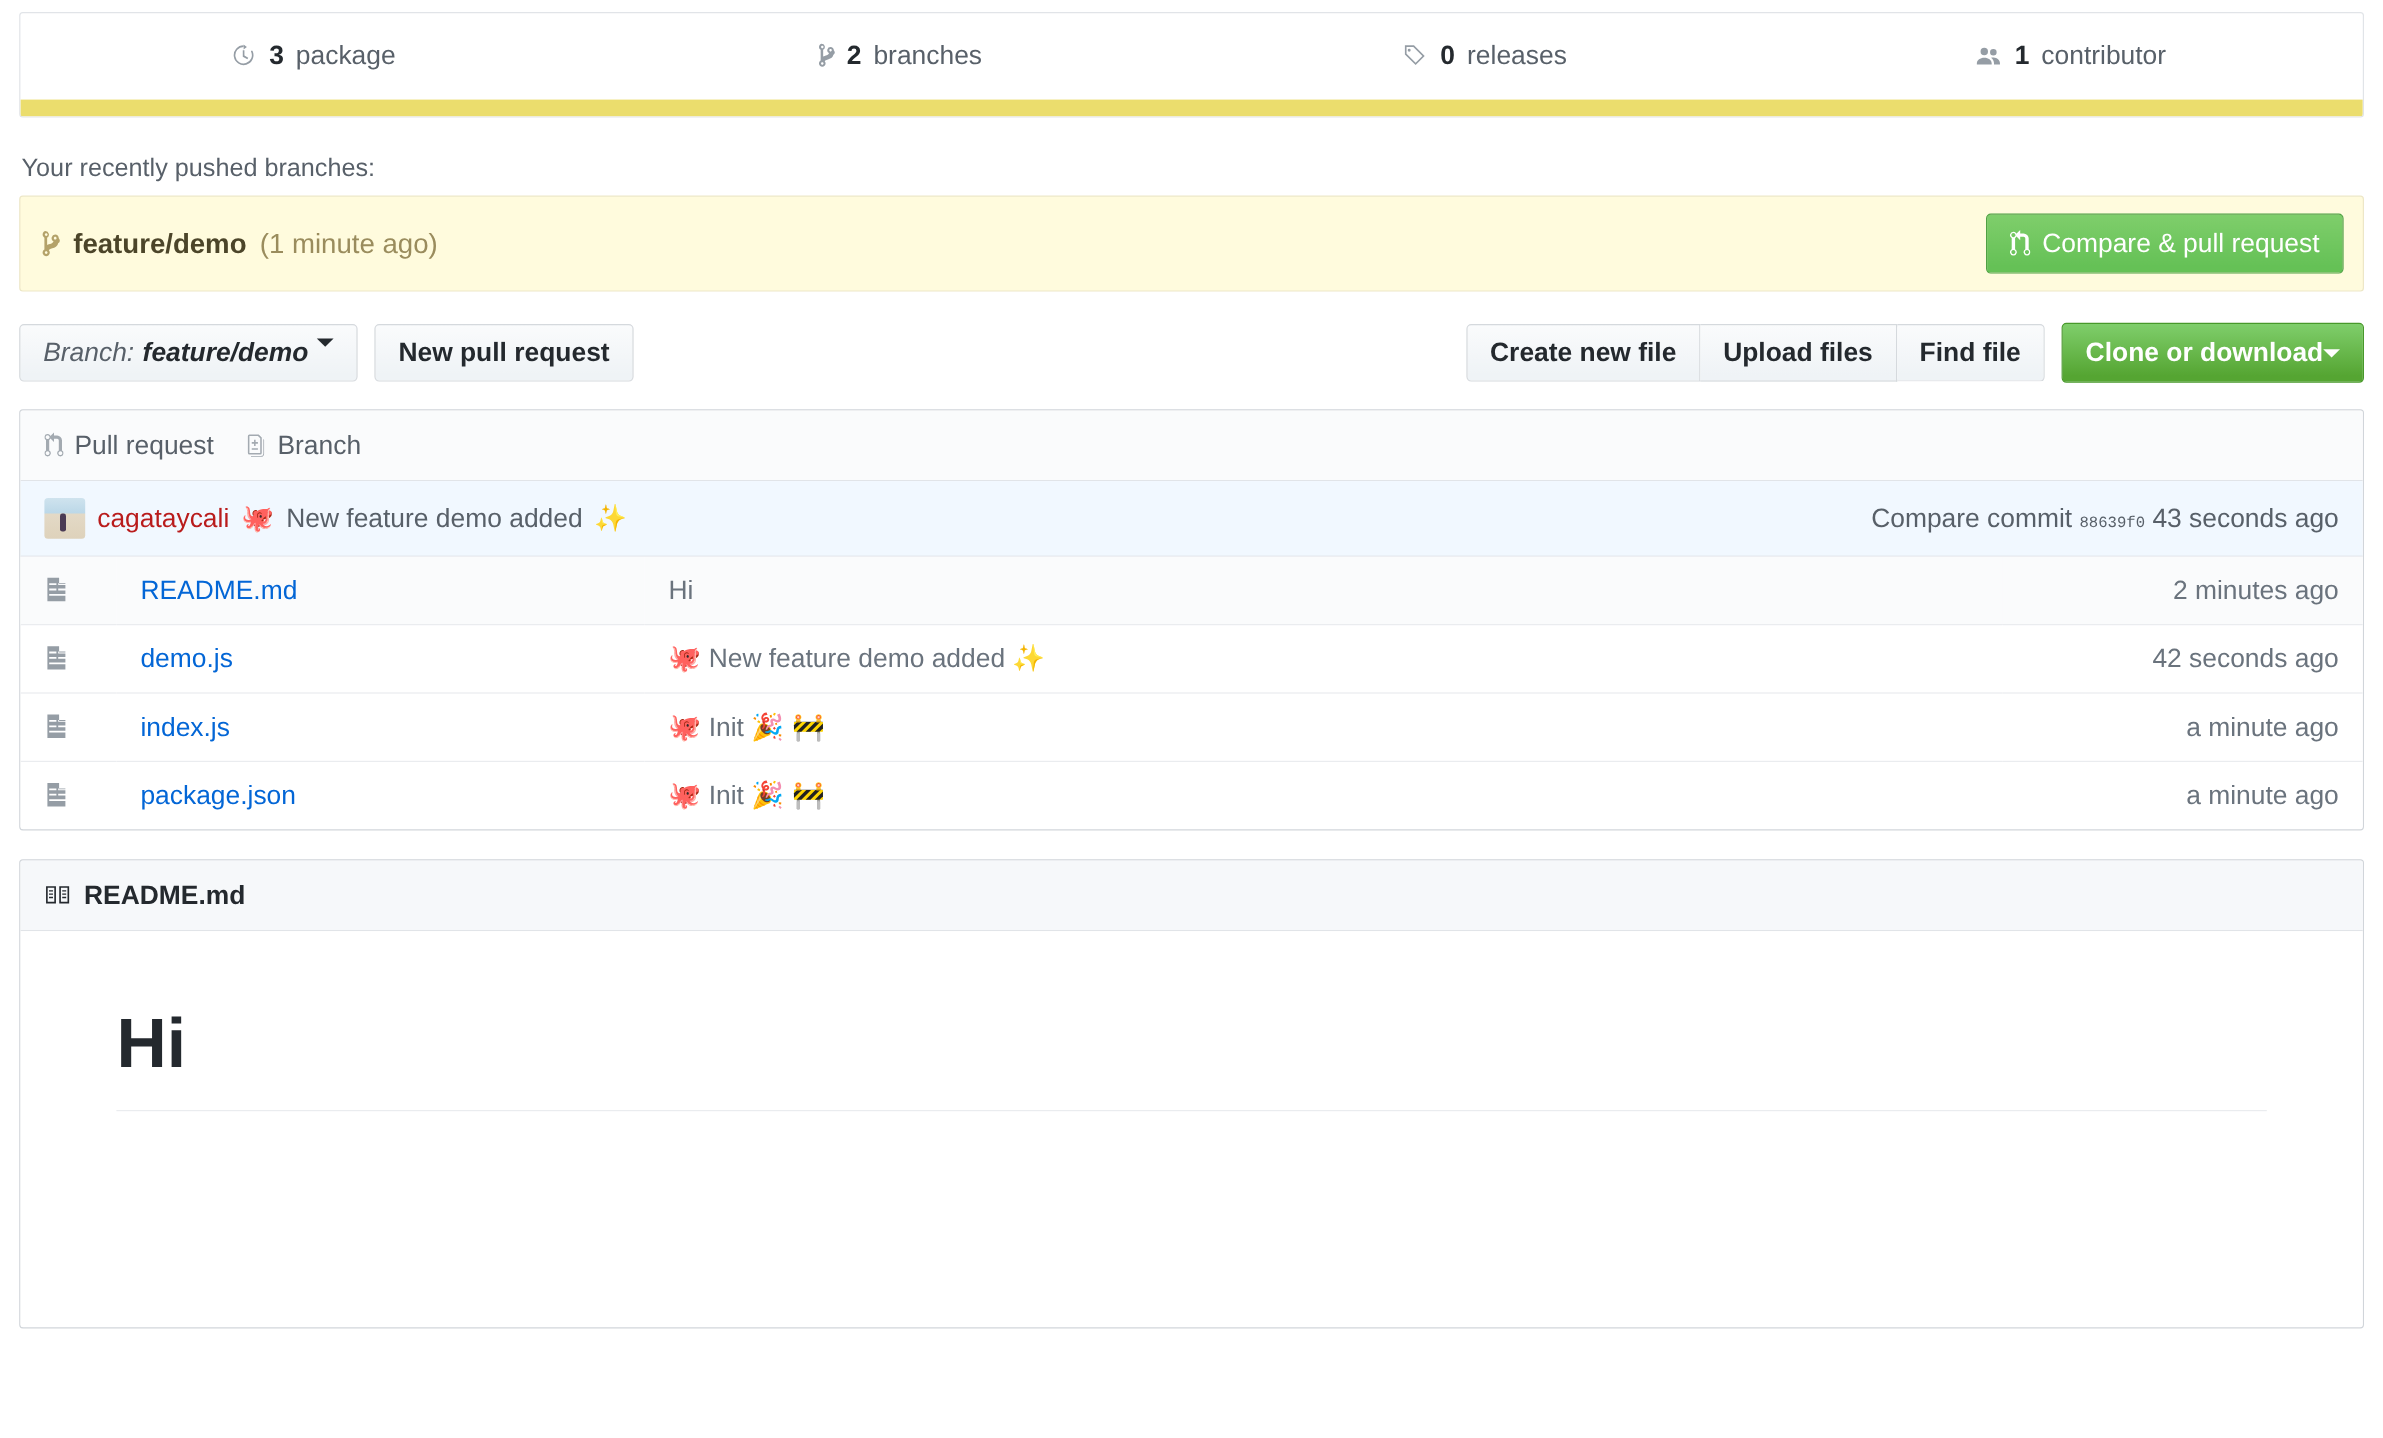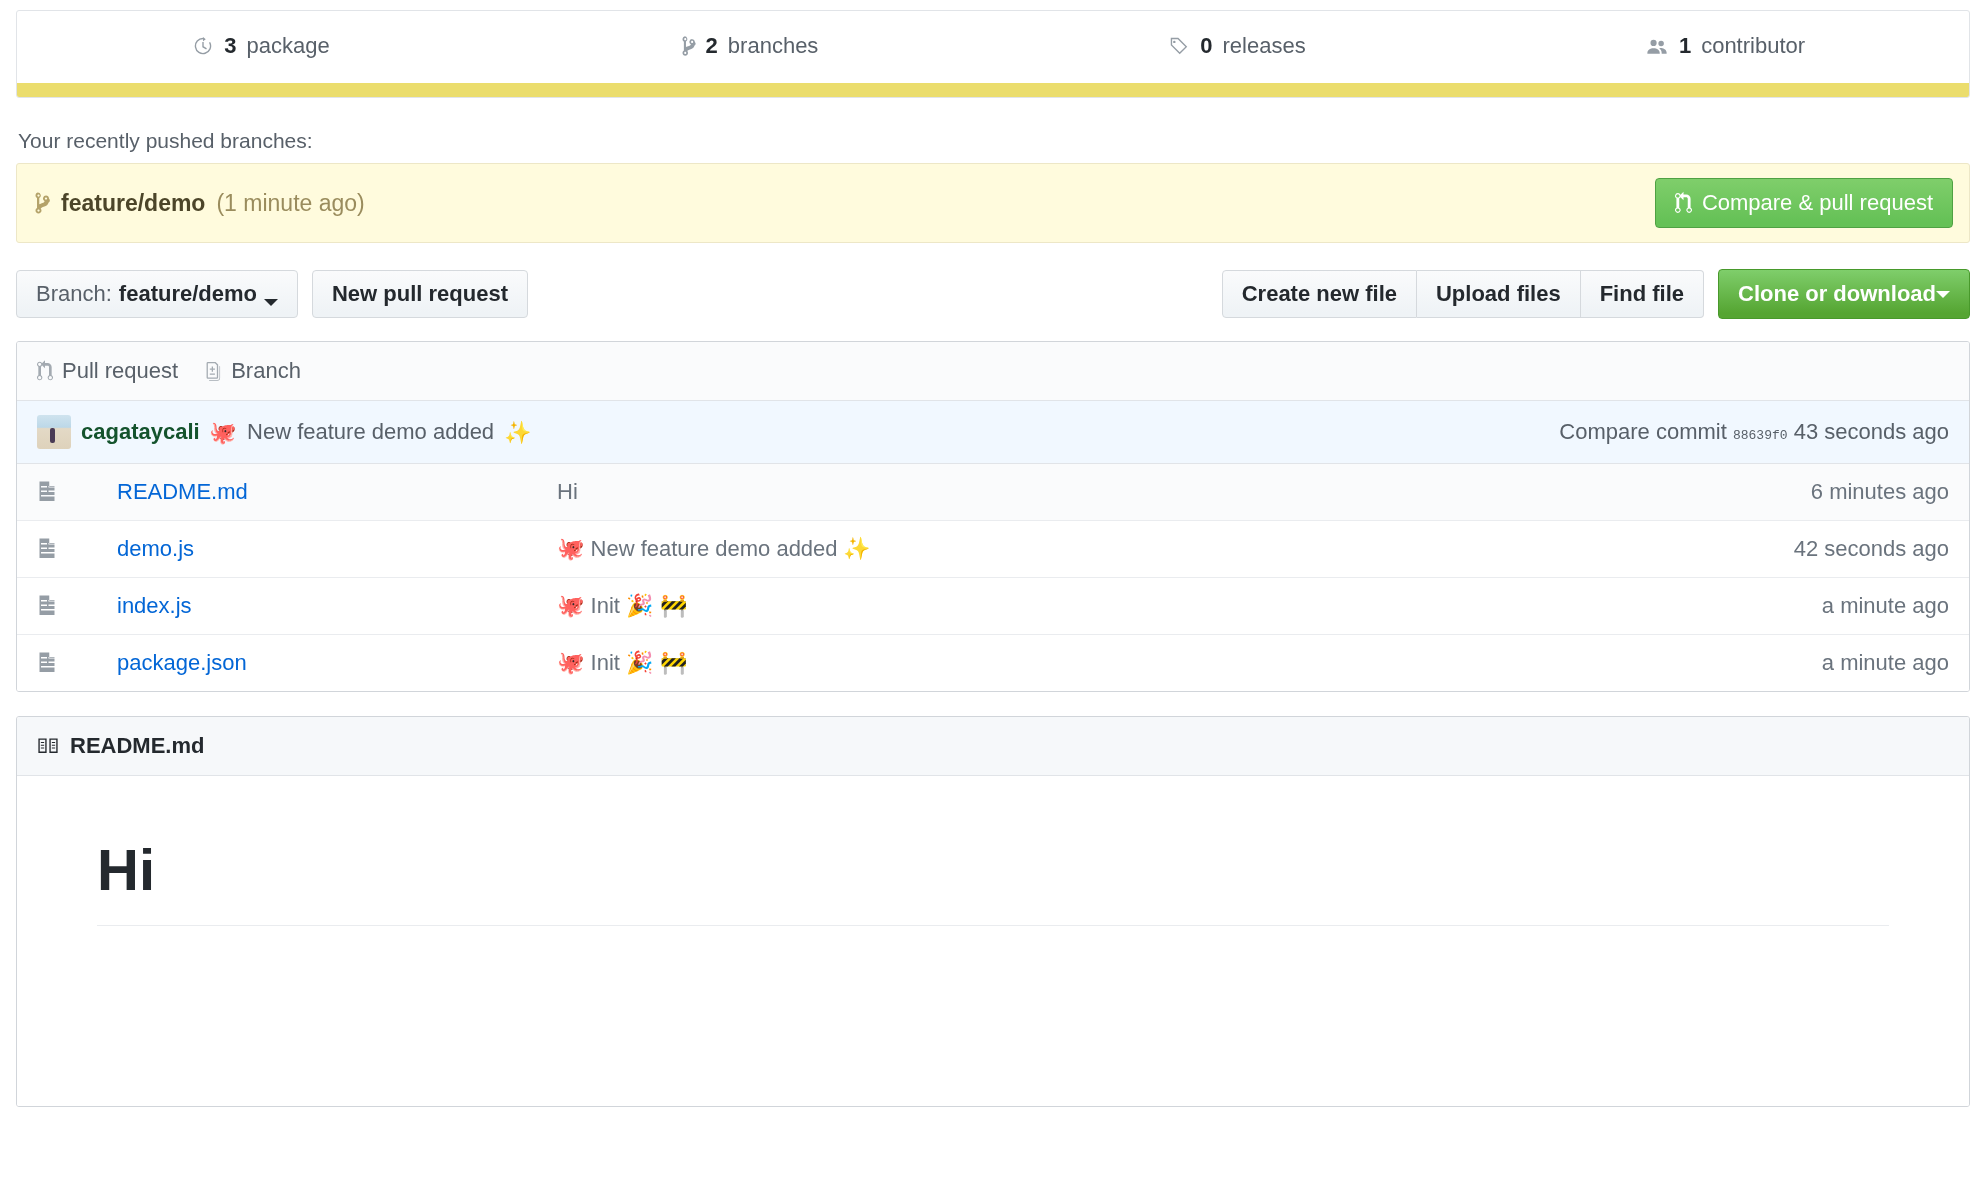--- a/index.html
+++ b/index.html
@@ -122,22 +122,23 @@
     padding: 11px 19px;
     cursor: pointer;
     white-space: nowrap;
     font-family: inherit;
     line-height: 1.1;
   }
   .btn-branch {
     font-weight: normal;
     color: #586069;
     display: flex;
-    align-items: flex-end;
+    align-items: flex-start;
     gap: 7px;
+    font-style: italic;
   }
   .btn-branch b { color: #24292e; font-weight: bold; }
   .caret {
     display:inline-block;
     width: 0; height: 0;
     border-left: 7px solid transparent;
     border-right: 7px solid transparent;
     border-top: 7px solid #24292e;
   }
   .btn-group { display:flex; }
@@ -205,21 +206,21 @@
     flex: none;
   }
   .avatar::after {
     content:"";
     position:absolute;
     left: 13px; top: 13px;
     width: 5px; height: 15px;
     background: #4a3b55;
     border-radius: 2px;
   }
-  .commit-author { font-weight: bold; color: #14532d; cursor: pointer; text-align: right; }
+  .commit-author { font-weight: normal; color: #b91c1c; cursor: pointer; text-align: right; }
   .commit-msg { color: #586069; }
   .commit-right { color: #586069; }
   .sha {
     font-family: "Liberation Mono", "DejaVu Sans Mono", monospace;
     font-size: 13px;
     color: #586069;
     cursor: pointer;
   }
   .emoji { font-family: "DejaVu Sans", sans-serif; }
 
@@ -422,21 +423,21 @@
               </svg>
           </td>
           <td class="c-name">
             <a>README.md</a>
           </td>
           <td class="c-msg">
             <span class="emoji"></span>
             <span>Hi</span>
             <span class="emoji"></span>
           </td>
-          <td class="c-time">6 minutes ago</td>
+          <td class="c-time">2 minutes ago</td>
         </tr>
 
         <tr>
           <td class="c-icon">
             <svg width="20" height="24" viewBox="0 0 12 16">
                 <path d="M6 5H2V4h4v1zm0 3H2V7h4v1zm5 3H2v-1h9v1zm0-3H7V7h4v1zm0-3H7V4h4v1zM1 1v13h10V4.5L7.5 1H1zm6.5 0L11 4.5h-3.5V1z"></path>
               </svg>
           </td>
           <td class="c-name">
             <a>demo.js</a>

